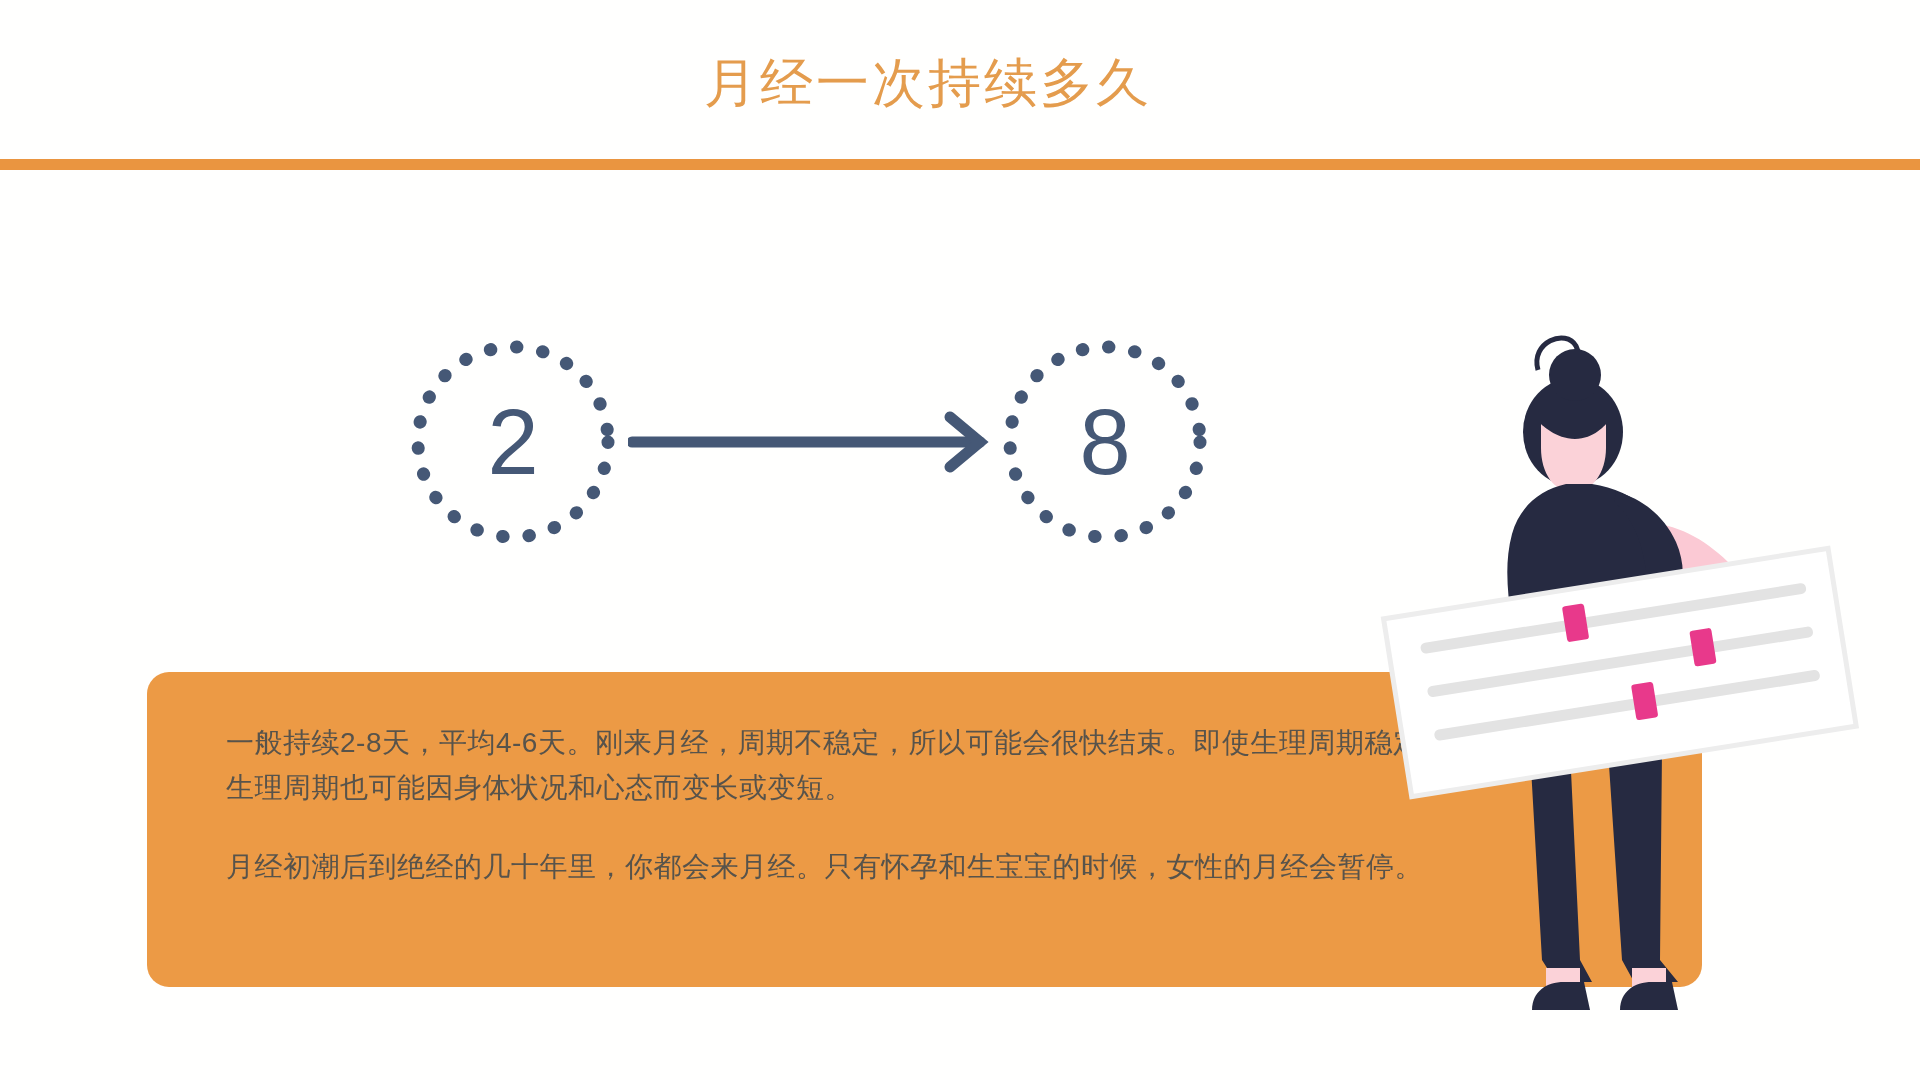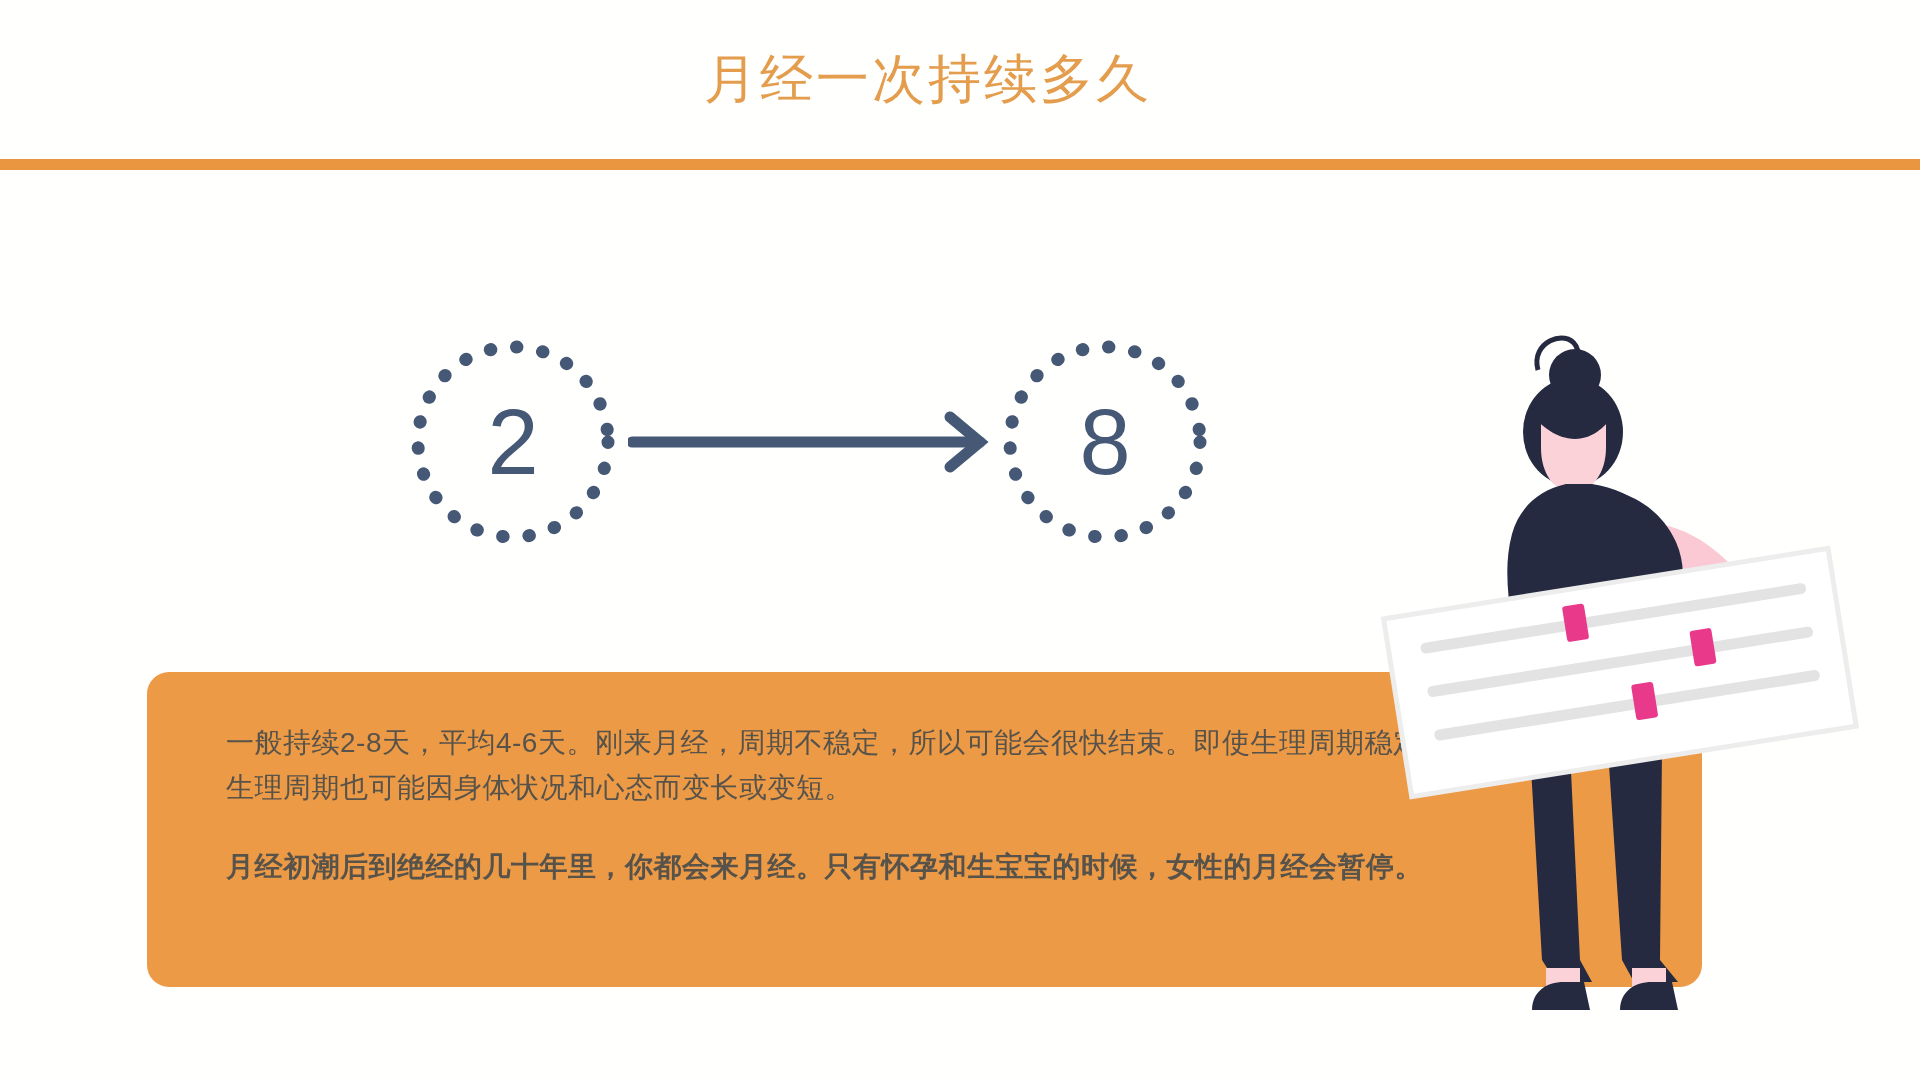--- a/index.html
+++ b/index.html
@@ -21,24 +21,24 @@
     width: 1920px;
     height: 1080px;
     background: #FFFFFE;
     overflow: hidden;
   }
 
   
   #page-title {
     position: absolute;
     left: 0;
-    top: 48px;
+    top: 56px;
     width: 1856px;
     text-align: center;
-    font-family: Liberation Serif, serif;
+    font-family: Liberation Mono, monospace;
     font-size: 53px;
     line-height: 62px;
     letter-spacing: 3px;
     color: #E49C4D;
     white-space: nowrap;
     font-weight: 400;
   }
 
   #header-rule {
     position: absolute;
@@ -114,21 +114,20 @@
     color: #57534B;
     font-family: "Liberation Sans", "DejaVu Sans", sans-serif;
     font-size: 28px;
     line-height: 45px;
     letter-spacing: 0.5px;
     margin: 0;
     max-width: 1245px;
   }
   .panel-paragraph + .panel-paragraph {
     margin-top: 34px;
-    font-weight: bold;
   }
 
   
   #illustration {
     position: absolute;
     left: 1380px;
     top: 320px;
     width: 540px;
     height: 710px;
   }

